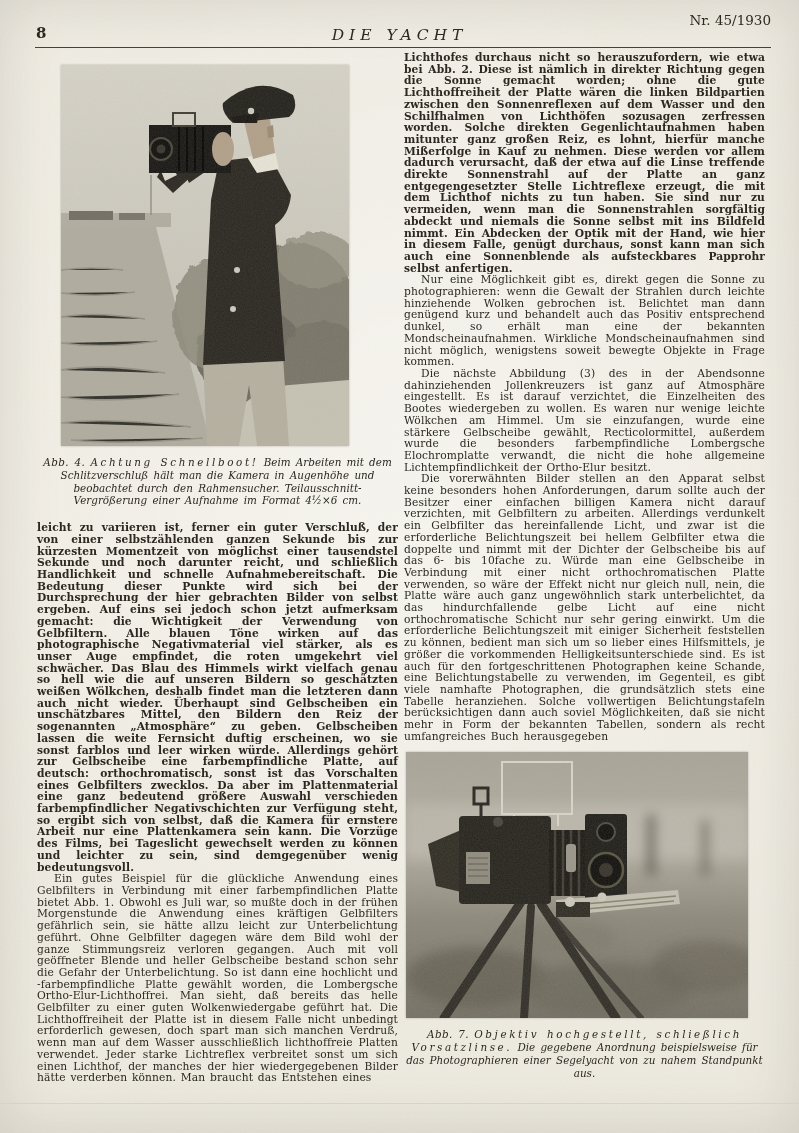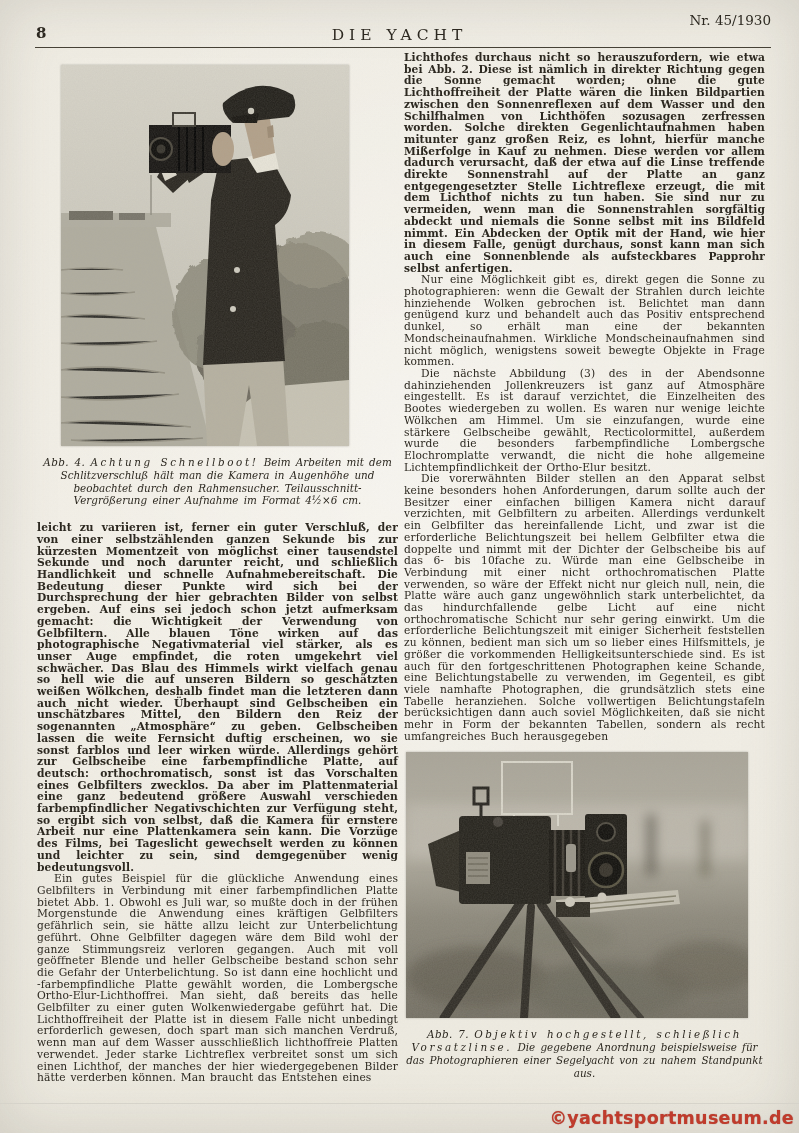--- a/index.html
+++ b/index.html
@@ -11,21 +11,21 @@
     background-image:
       radial-gradient(ellipse at 50% 40%, rgba(255,255,255,0.35) 0%, rgba(0,0,0,0) 60%),
       linear-gradient(180deg,#efece3 0%, #f2efe7 50%, #ece9df 100%);
     box-shadow:inset 0 0 60px rgba(90,85,70,0.18);
     overflow:hidden;
     font-family:"DejaVu Serif","Liberation Serif",serif;
     color:#2b271f;
   }
   
   .pagenum{position:absolute;left:36px;top:24px;font-size:15px;font-weight:bold;}
-  .journal-title{position:absolute;left:0;right:0;top:26px;text-align:center;font-size:15.5px;letter-spacing:5px;font-weight:500;}
+  .journal-title{position:absolute;left:0;right:0;top:26px;text-align:center;font-size:15.5px;letter-spacing:5px;font-weight:500;font-style:italic;}
   .issue{position:absolute;right:28px;top:12px;font-size:13.5px;}
   .header-rule{position:absolute;left:35px;width:736px;top:47px;height:0;border-top:1.3px solid #454035;}
   
   .col{position:absolute;width:361px;font-size:10.7px;line-height:11.7px;text-align:justify;}
   .col-left{left:37px;top:58px;}
   .col-right{left:404px;top:52px;}
   .col p{margin:0;text-indent:17px;word-spacing:0.12em;letter-spacing:0.1px;
          -webkit-hyphens:auto;hyphens:auto;}
   .col p.noindent{text-indent:0;font-weight:bold;}
   
@@ -238,21 +238,20 @@
       </div>
       <figcaption class="caption cap5">
         <span class="abblabel">Abb. 7.</span>
         <span class="sperr">Objektiv hochgestellt, schließlich Vorsatzlinse.</span>
         <span>Die gegebene Anordnung beispielsweise für das Photographieren einer Segelyacht von zu nahem Standpunkt aus.</span>
       </figcaption>
     </figure>
   </div>
 
   <div class="scanline"></div>
-  <div class="watermark">©yachtsportmuseum.de</div>
 
   <svg class="grain" width="799" height="1133">
     <defs>
         <filter id="papergrain">
           <feTurbulence type="fractalNoise" baseFrequency="0.55" numOctaves="2"></feTurbulence>
           <feColorMatrix type="matrix" values="0 0 0 0 0.55 0 0 0 0 0.52 0 0 0 0 0.45 0 0 0 0.06 0"></feColorMatrix>
         </filter>
       </defs>
     <rect width="799" height="1133" filter="url(#papergrain)"></rect>
   </svg>

